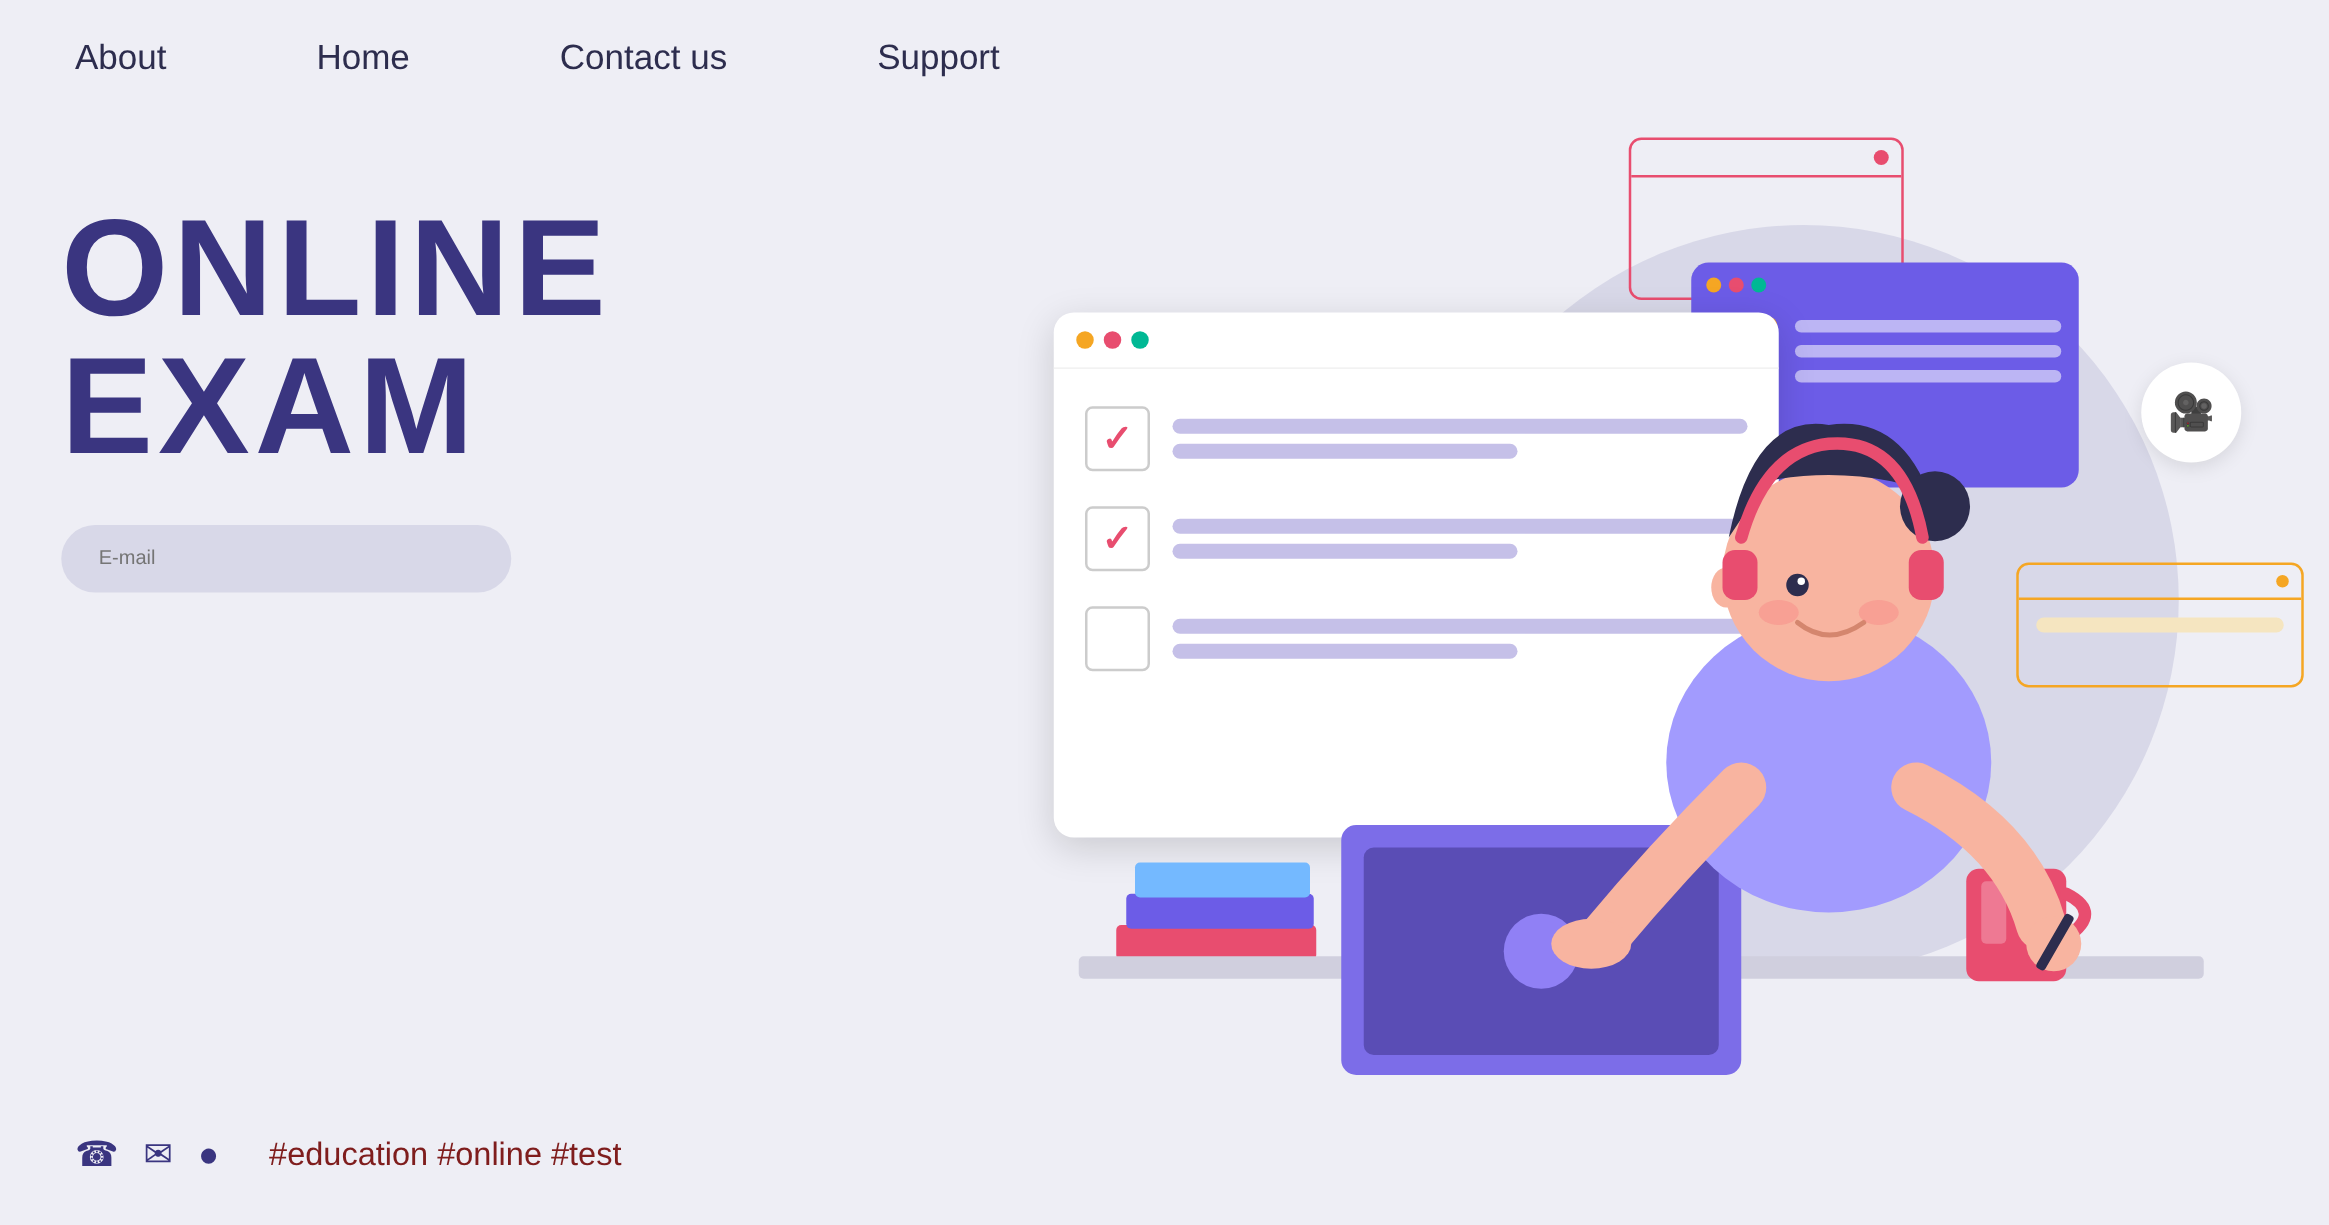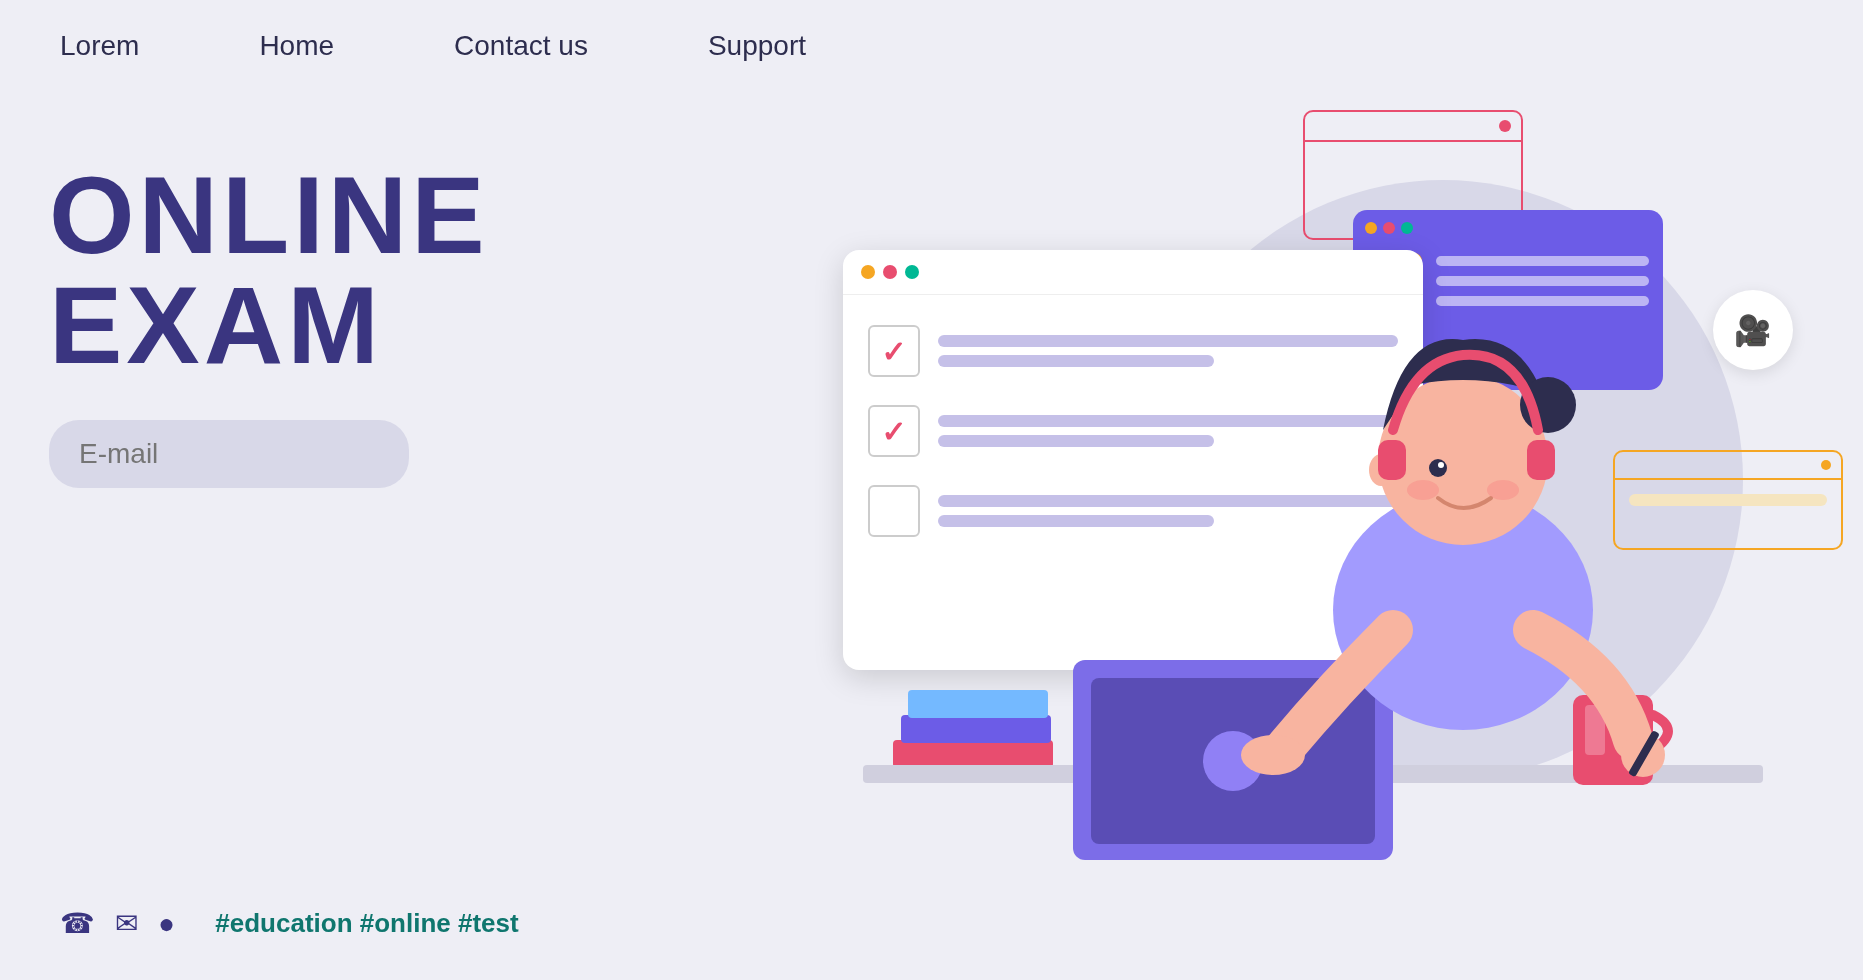--- a/index.html
+++ b/index.html
@@ -52,21 +52,21 @@
     .subscribe-row {
       display: flex;
       gap: 20px;
       align-items: center;
     }
     .email-input {
       background: #d8d8e8;
       border: none;
       border-radius: 30px;
       padding: 18px 30px;
-      font-size: 28px;
+      font-size: 16px;
       color: #888;
       width: 360px;
       outline: none;
     }
     .subscribe-btn {
       background: #f5a623;
       color: white;
       border: none;
       border-radius: 30px;
       padding: 18px 50px;
@@ -83,22 +83,22 @@
       display: flex;
       align-items: center;
       gap: 20px;
     }
     .footer-icon {
       color: #3a3580;
       font-size: 28px;
     }
     .hashtags {
       font-size: 26px;
-      color: #0f766e;
-      font-weight: 700;
+      color: #7f1d1d;
+      font-weight: 400;
       margin-left: 20px;
     }
 
     
     .illustration {
       position: absolute;
       right: 0;
       top: 50px;
       width: 1100px;
       height: 900px;
@@ -296,21 +296,21 @@
       right: 0;
       top: 80px;
       width: 1050px;
       height: 860px;
     }
   </style>
 </head>
 <body>
 
 <nav>
-  <a>Lorem</a>
+  <a>About</a>
   <a>Home</a>
   <a>Contact us</a>
   <a>Support</a>
 </nav>
 
 <div class="left-content">
   <h1 class="main-title">ONLINE EXAM</h1>
   <div class="subscribe-row">
     <input class="email-input" type="email" placeholder="E-mail" style="">
   </div>

